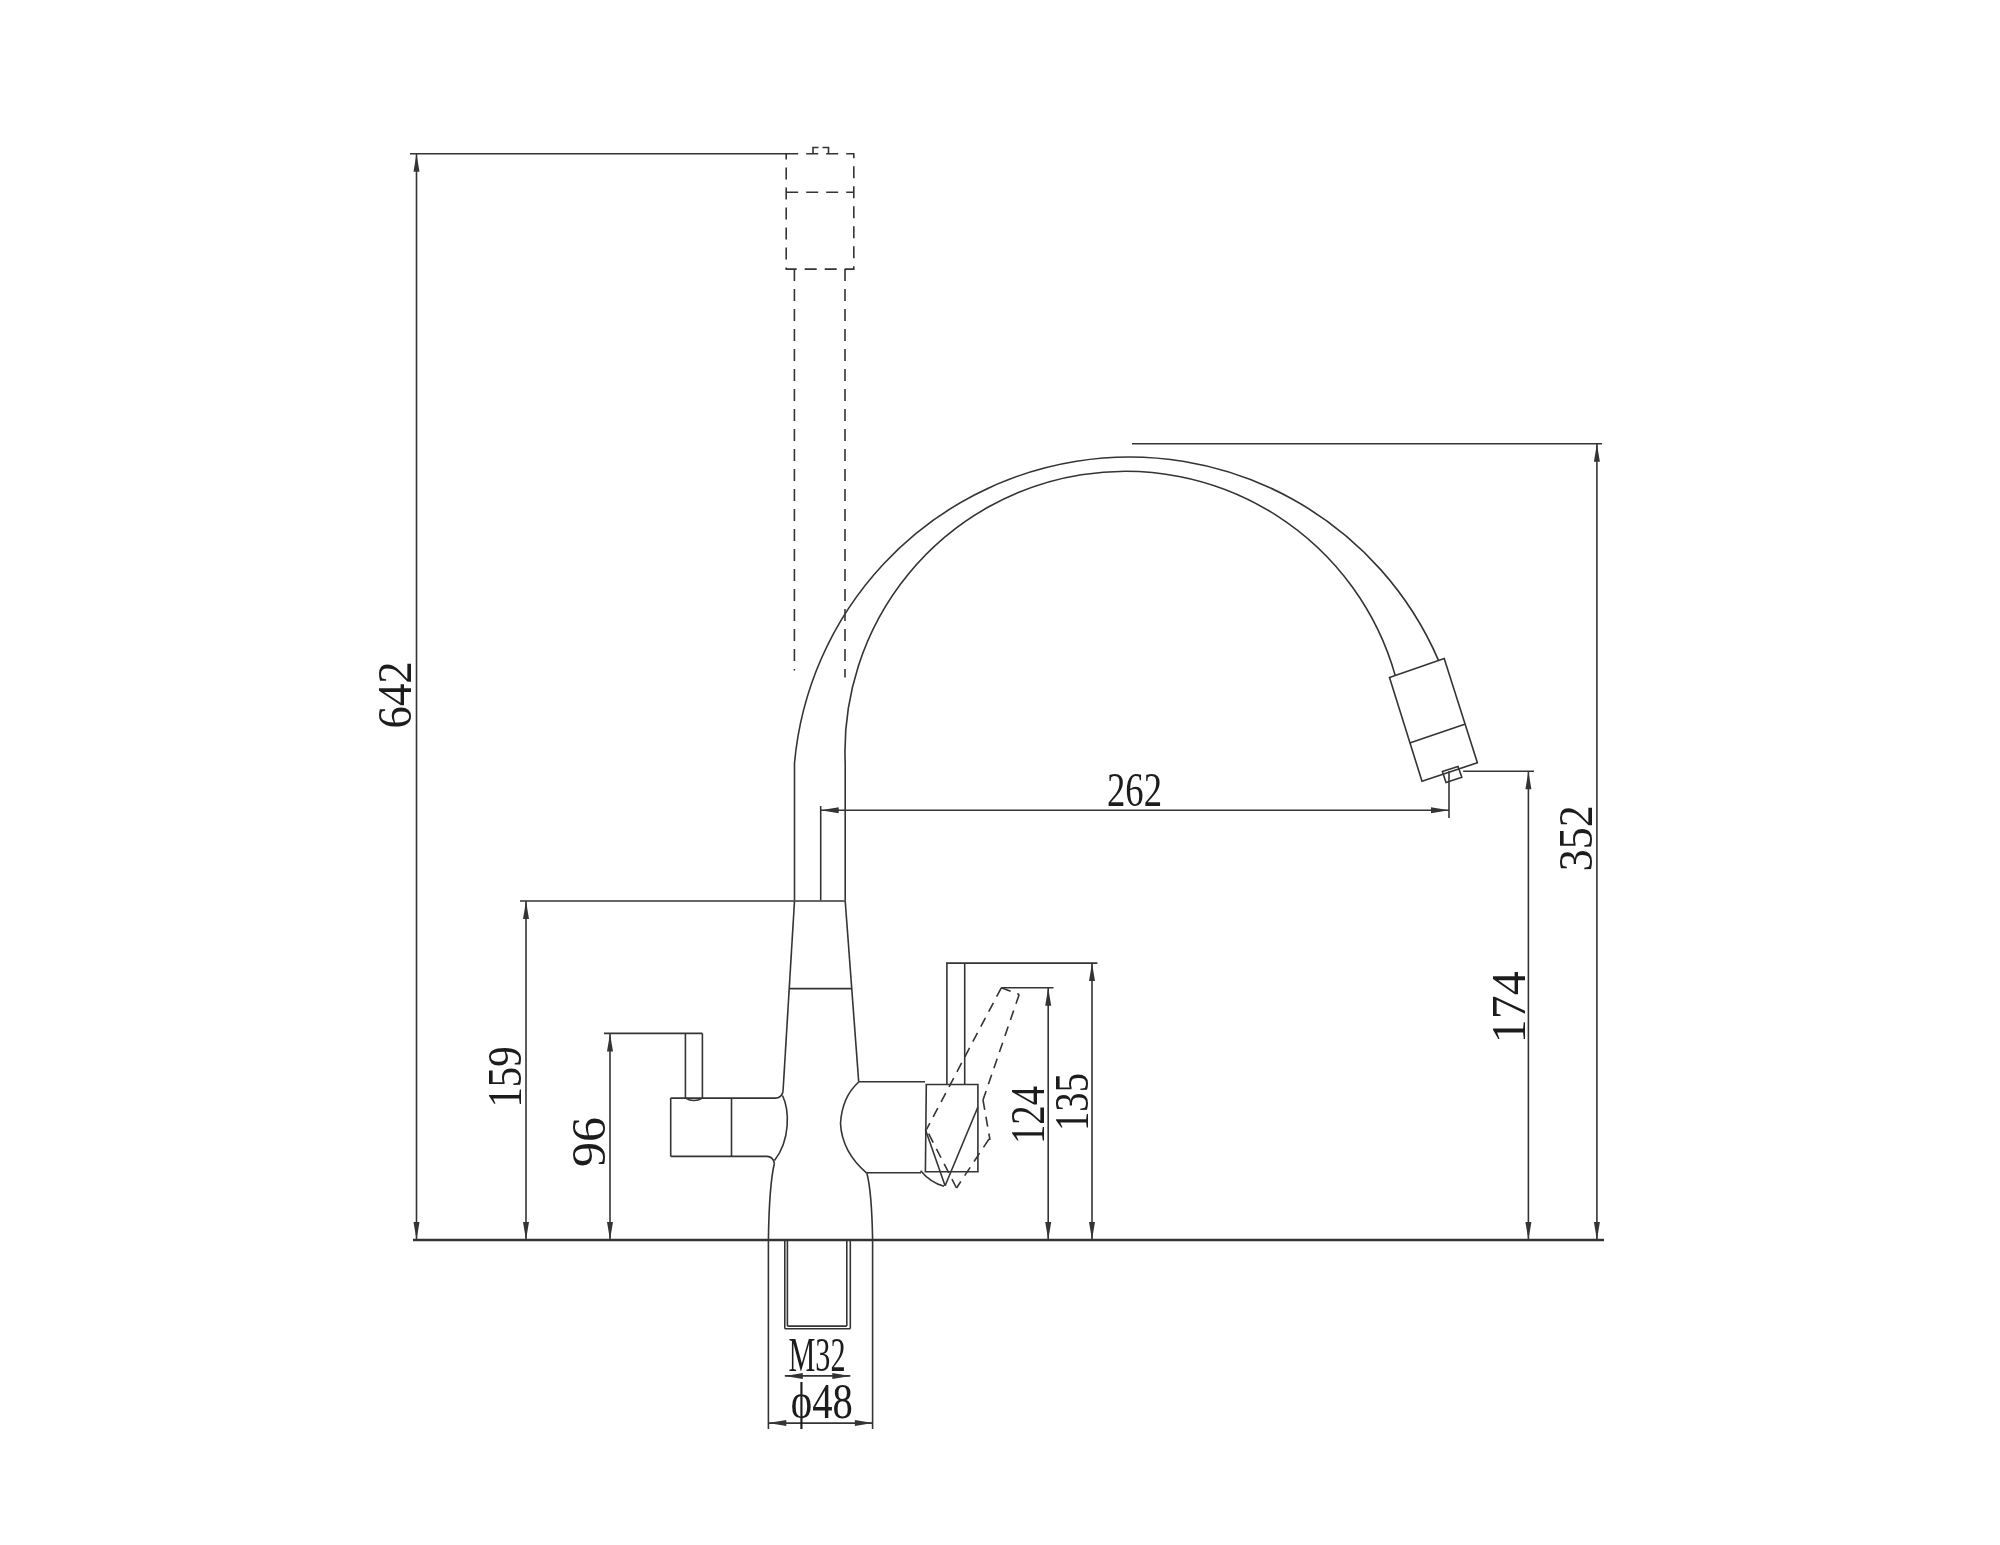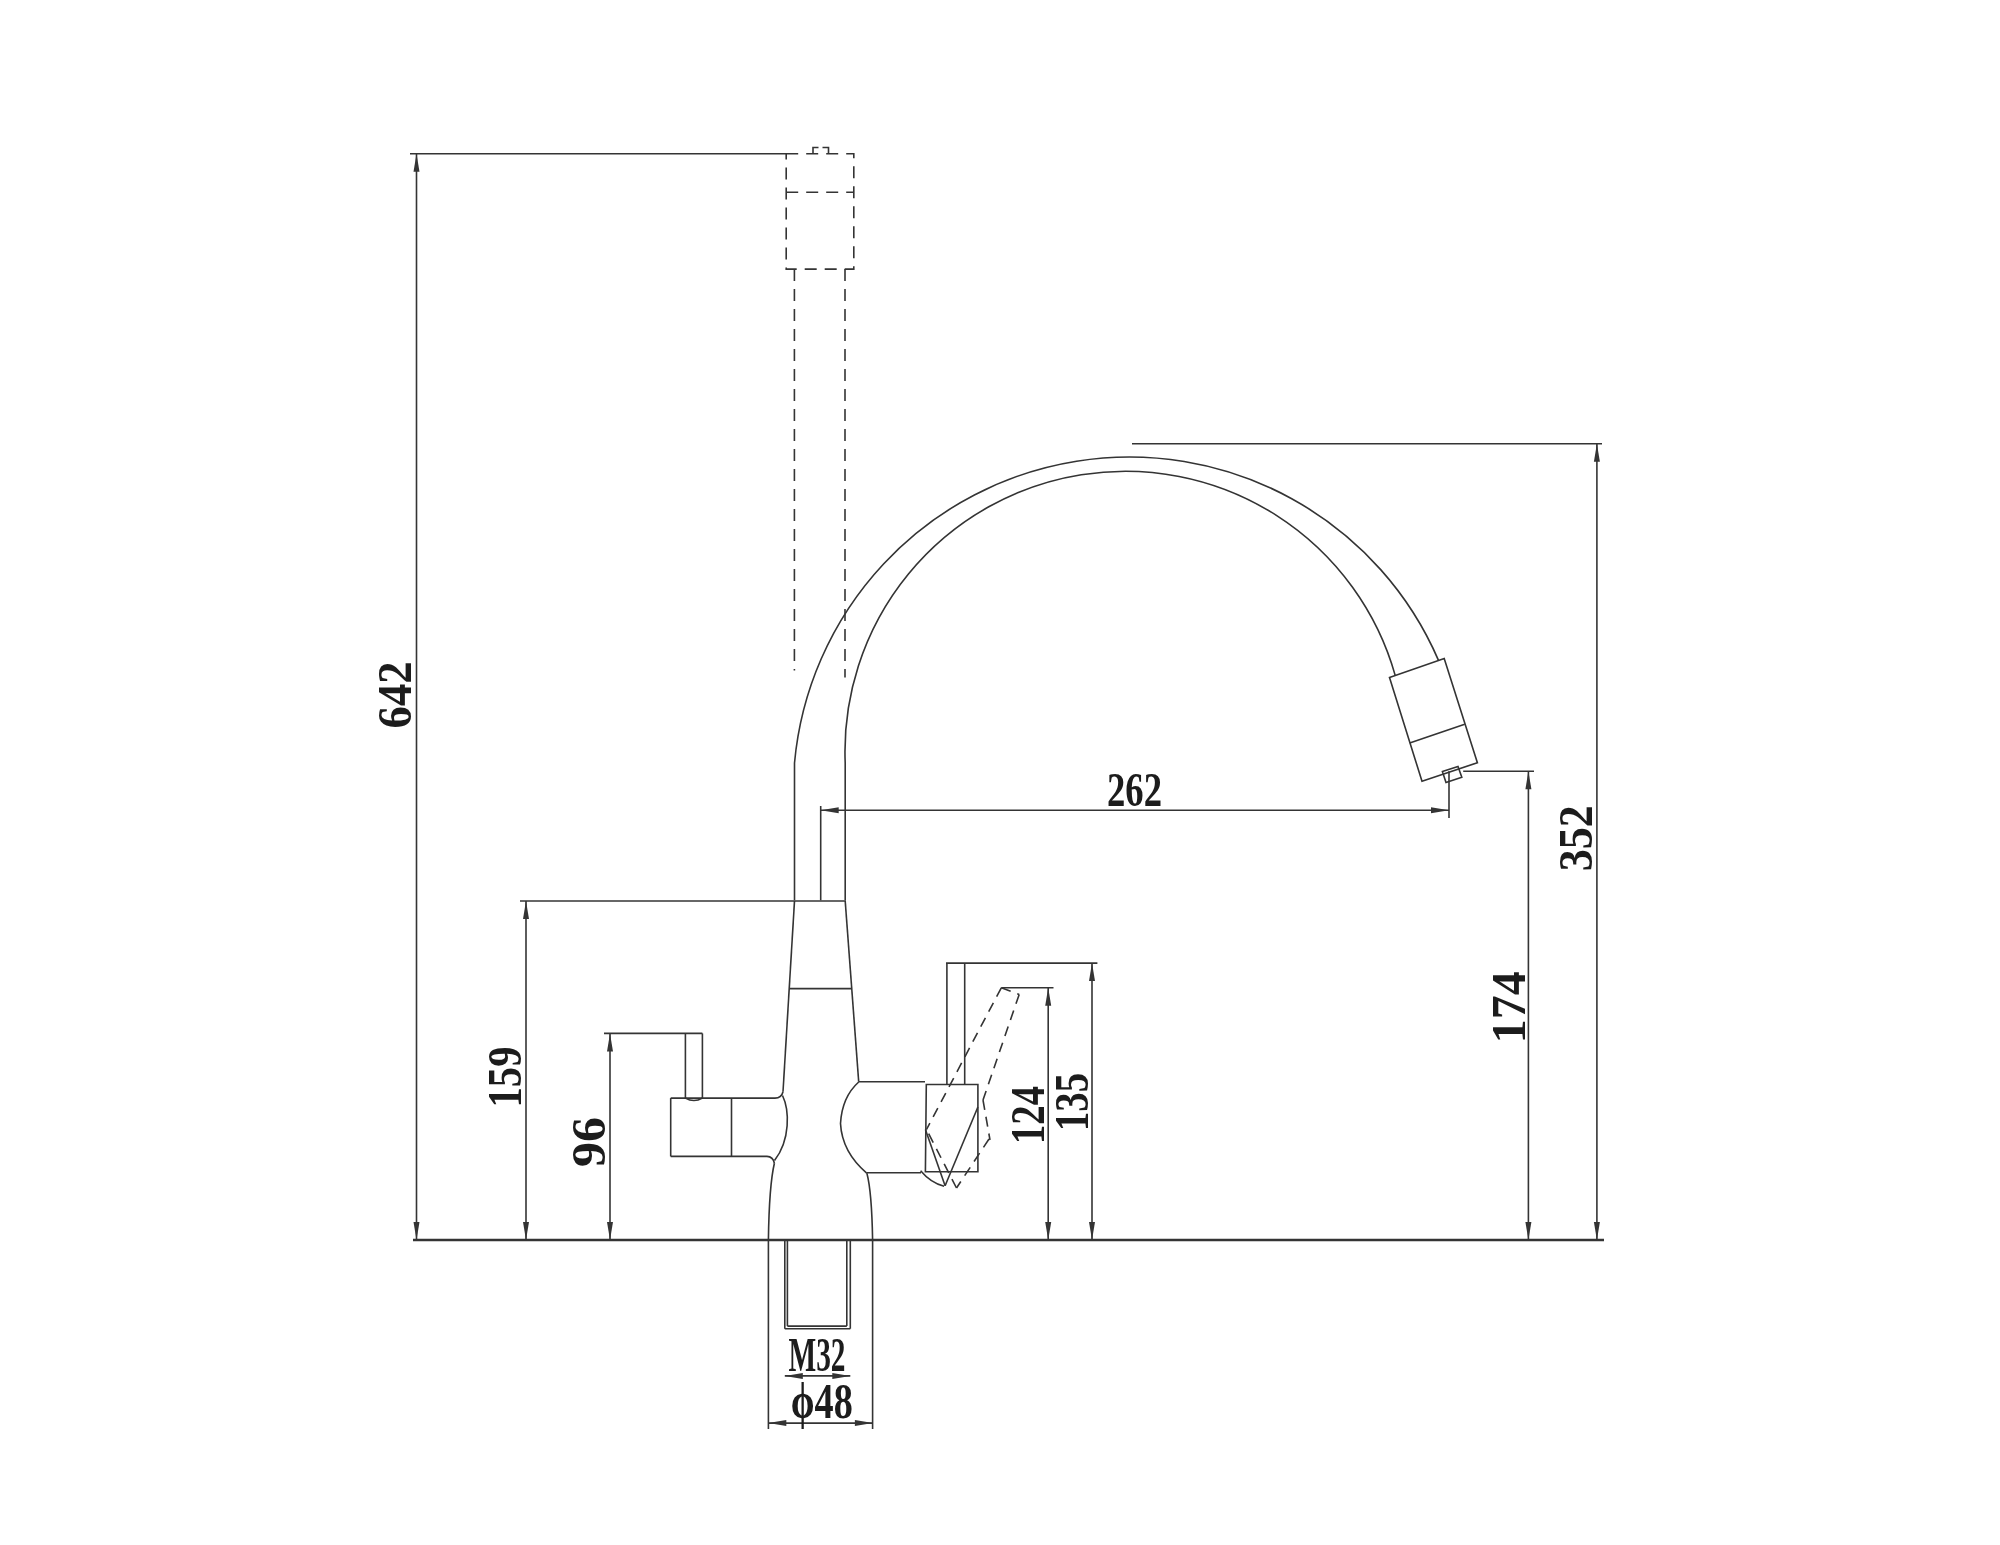--- a/index.html
+++ b/index.html
@@ -1,16 +1,16 @@
 <!DOCTYPE html>
 <html><head>
 <meta charset="utf-8">
 <style>
   html,body{margin:0;padding:0;background:#fff;}
-  .page{width:1716px;height:1545px;position:relative;background:#ffffff;font-weight:bold;}
+  .page{width:1716px;height:1545px;position:relative;background:#ffffff;}
   text{font-family:"Liberation Serif", serif;fill:#1c1c1c;}
 </style>
 </head>
 <body>
 
 <div class="page">
 <svg width="2000" height="1545" viewBox="0 0 2000 1545">
 <g fill="none" stroke="#343434" stroke-width="1.6" stroke-linecap="butt">
 
 <line x1="413" y1="1240" x2="1604" y2="1240" stroke-width="2.4"></line>

